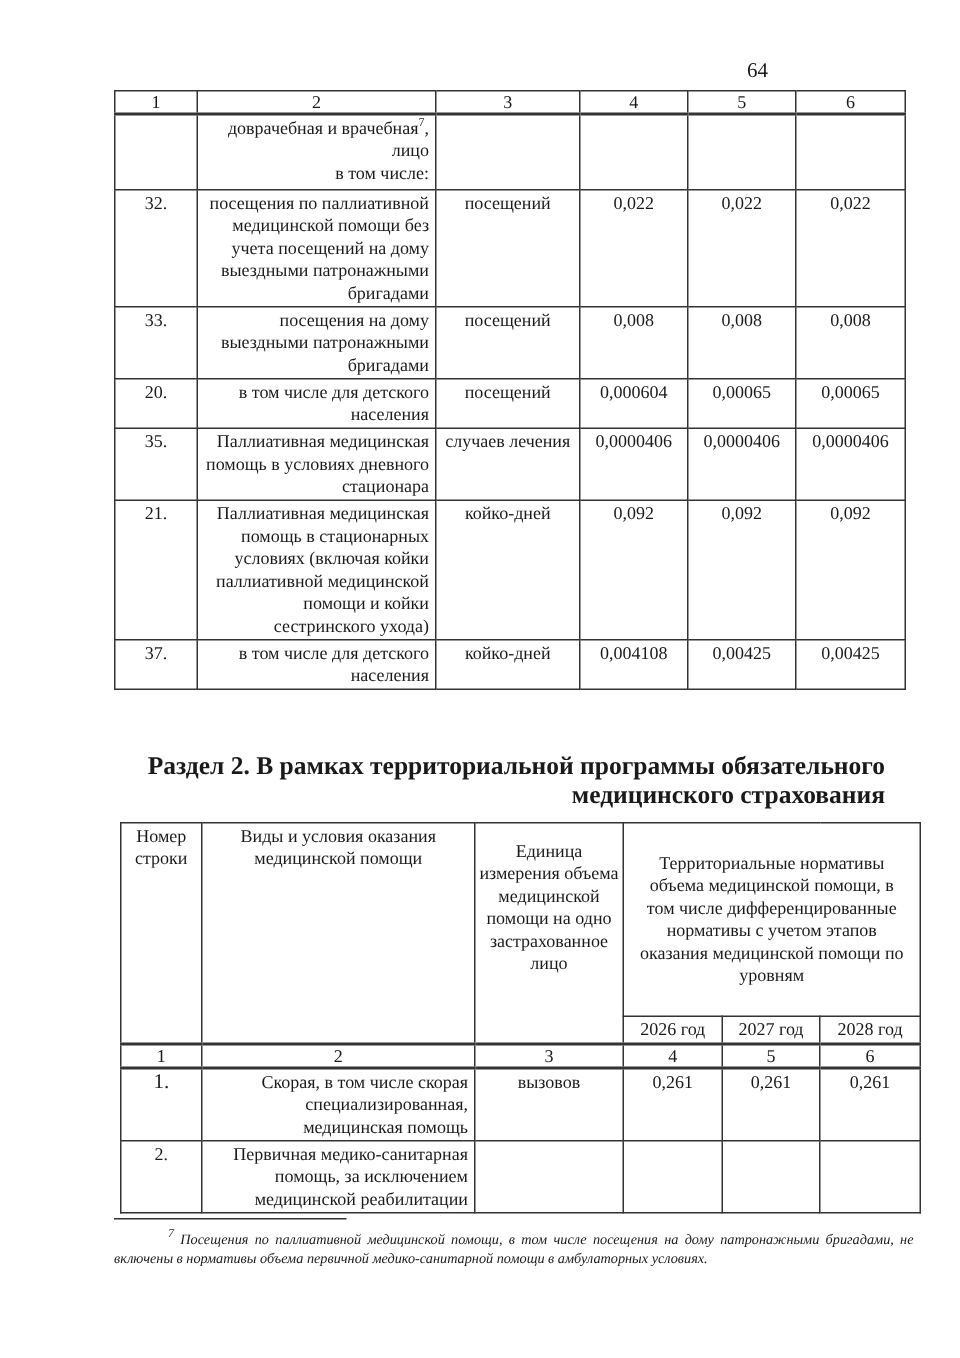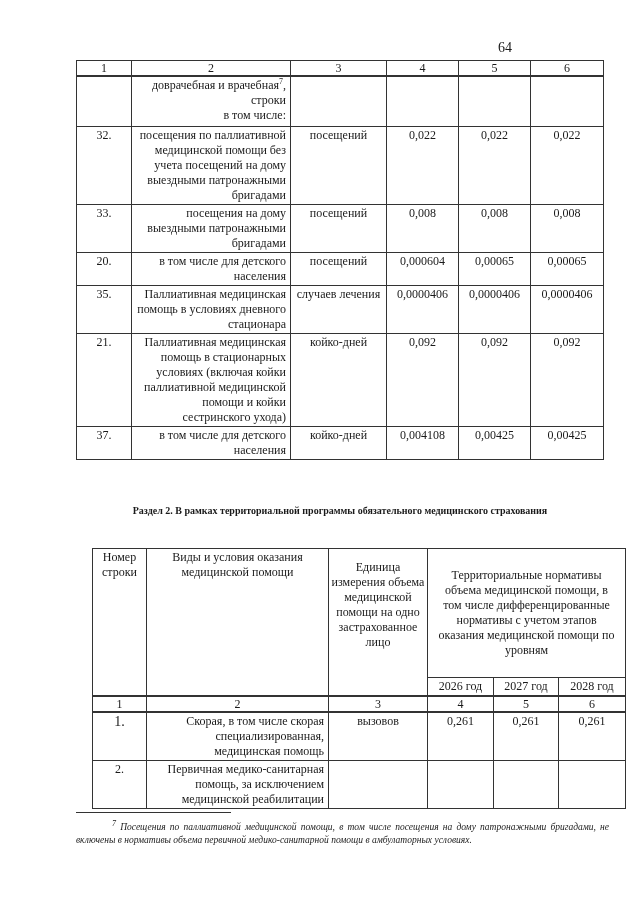--- a/index.html
+++ b/index.html
@@ -4,25 +4,25 @@
 <style>
   html, body { margin:0; padding:0; background:#ffffff; }
   body { width:640px; height:905px; position:relative; overflow:hidden;
          font-family:"Liberation Serif", "DejaVu Serif", serif; color:#1a1a1a; }
   .page-num { position:absolute; top:40px; left:0; width:512px; text-align:right; font-size:14px; }
   table { border-collapse:collapse; position:absolute; table-layout:fixed; }
   td { border:1px solid #333; vertical-align:top; font-size:12px; line-height:15px; padding:1px 4px 1px 4px; }
   .c { text-align:center; }
   .l { text-align:right; }
   #t1 { left:76px; top:60px; width:527px; }
-  #t2 { left:92px; top:548px; width:533px;border-radius:29px; }
+  #t2 { left:80px; top:548px; width:533px;border-radius:29px; }
   tr.hdrnum td { padding:0 4px; line-height:14px; border-bottom:2px solid #333; }
   tr.hdrnum2 td { border-top:2px solid #333; }
-  .section-title { position:absolute; top:501px; left:90px; width:500px; text-align:center;
-                   font-weight:bold; font-size:10px; line-height:19px; }
+  .section-title { position:absolute; top:501px; left:90px; width:500px; text-align:right;
+                   font-weight:bold; font-size:17px; line-height:19px; }
   .fn-line { position:absolute; left:76px; top:812px; width:155px; border-top:1px solid #333; }
   .footnote { position:absolute; left:76px; top:821px; width:533px; font-size:9.5px; line-height:13px;
               text-align:justify; text-indent:36px;font-style:italic; }
   sup { font-size:8px; line-height:0; }
 </style>
 </head>
 <body>
 
 <div class="page-num">64</div>
 
@@ -39,21 +39,21 @@
       <tr class="hdrnum">
     <td class="c">1</td>
     <td class="c">2</td>
     <td class="c">3</td>
     <td class="c">4</td>
     <td class="c">5</td>
     <td class="c">6</td>
   </tr>
   <tr style="height:50px">
     <td class="c"></td>
-    <td class="l"><span>доврачебная и врачебная</span><sup>7</sup><span>,</span><br><span>строки</span><br><span>в том числе:</span></td>
+    <td class="l"><span>доврачебная и врачебная</span><sup>7</sup><span>,</span><br><span>лицо</span><br><span>в том числе:</span></td>
     <td class="c"></td>
     <td class="c"></td>
     <td class="c"></td>
     <td class="c"></td>
   </tr>
   <tr>
     <td class="c">32.</td>
     <td class="l">посещения по паллиативной медицинской помощи без учета посещений на дому выездными патронажными бригадами</td>
     <td class="c">посещений</td>
     <td class="c">0,022</td>

